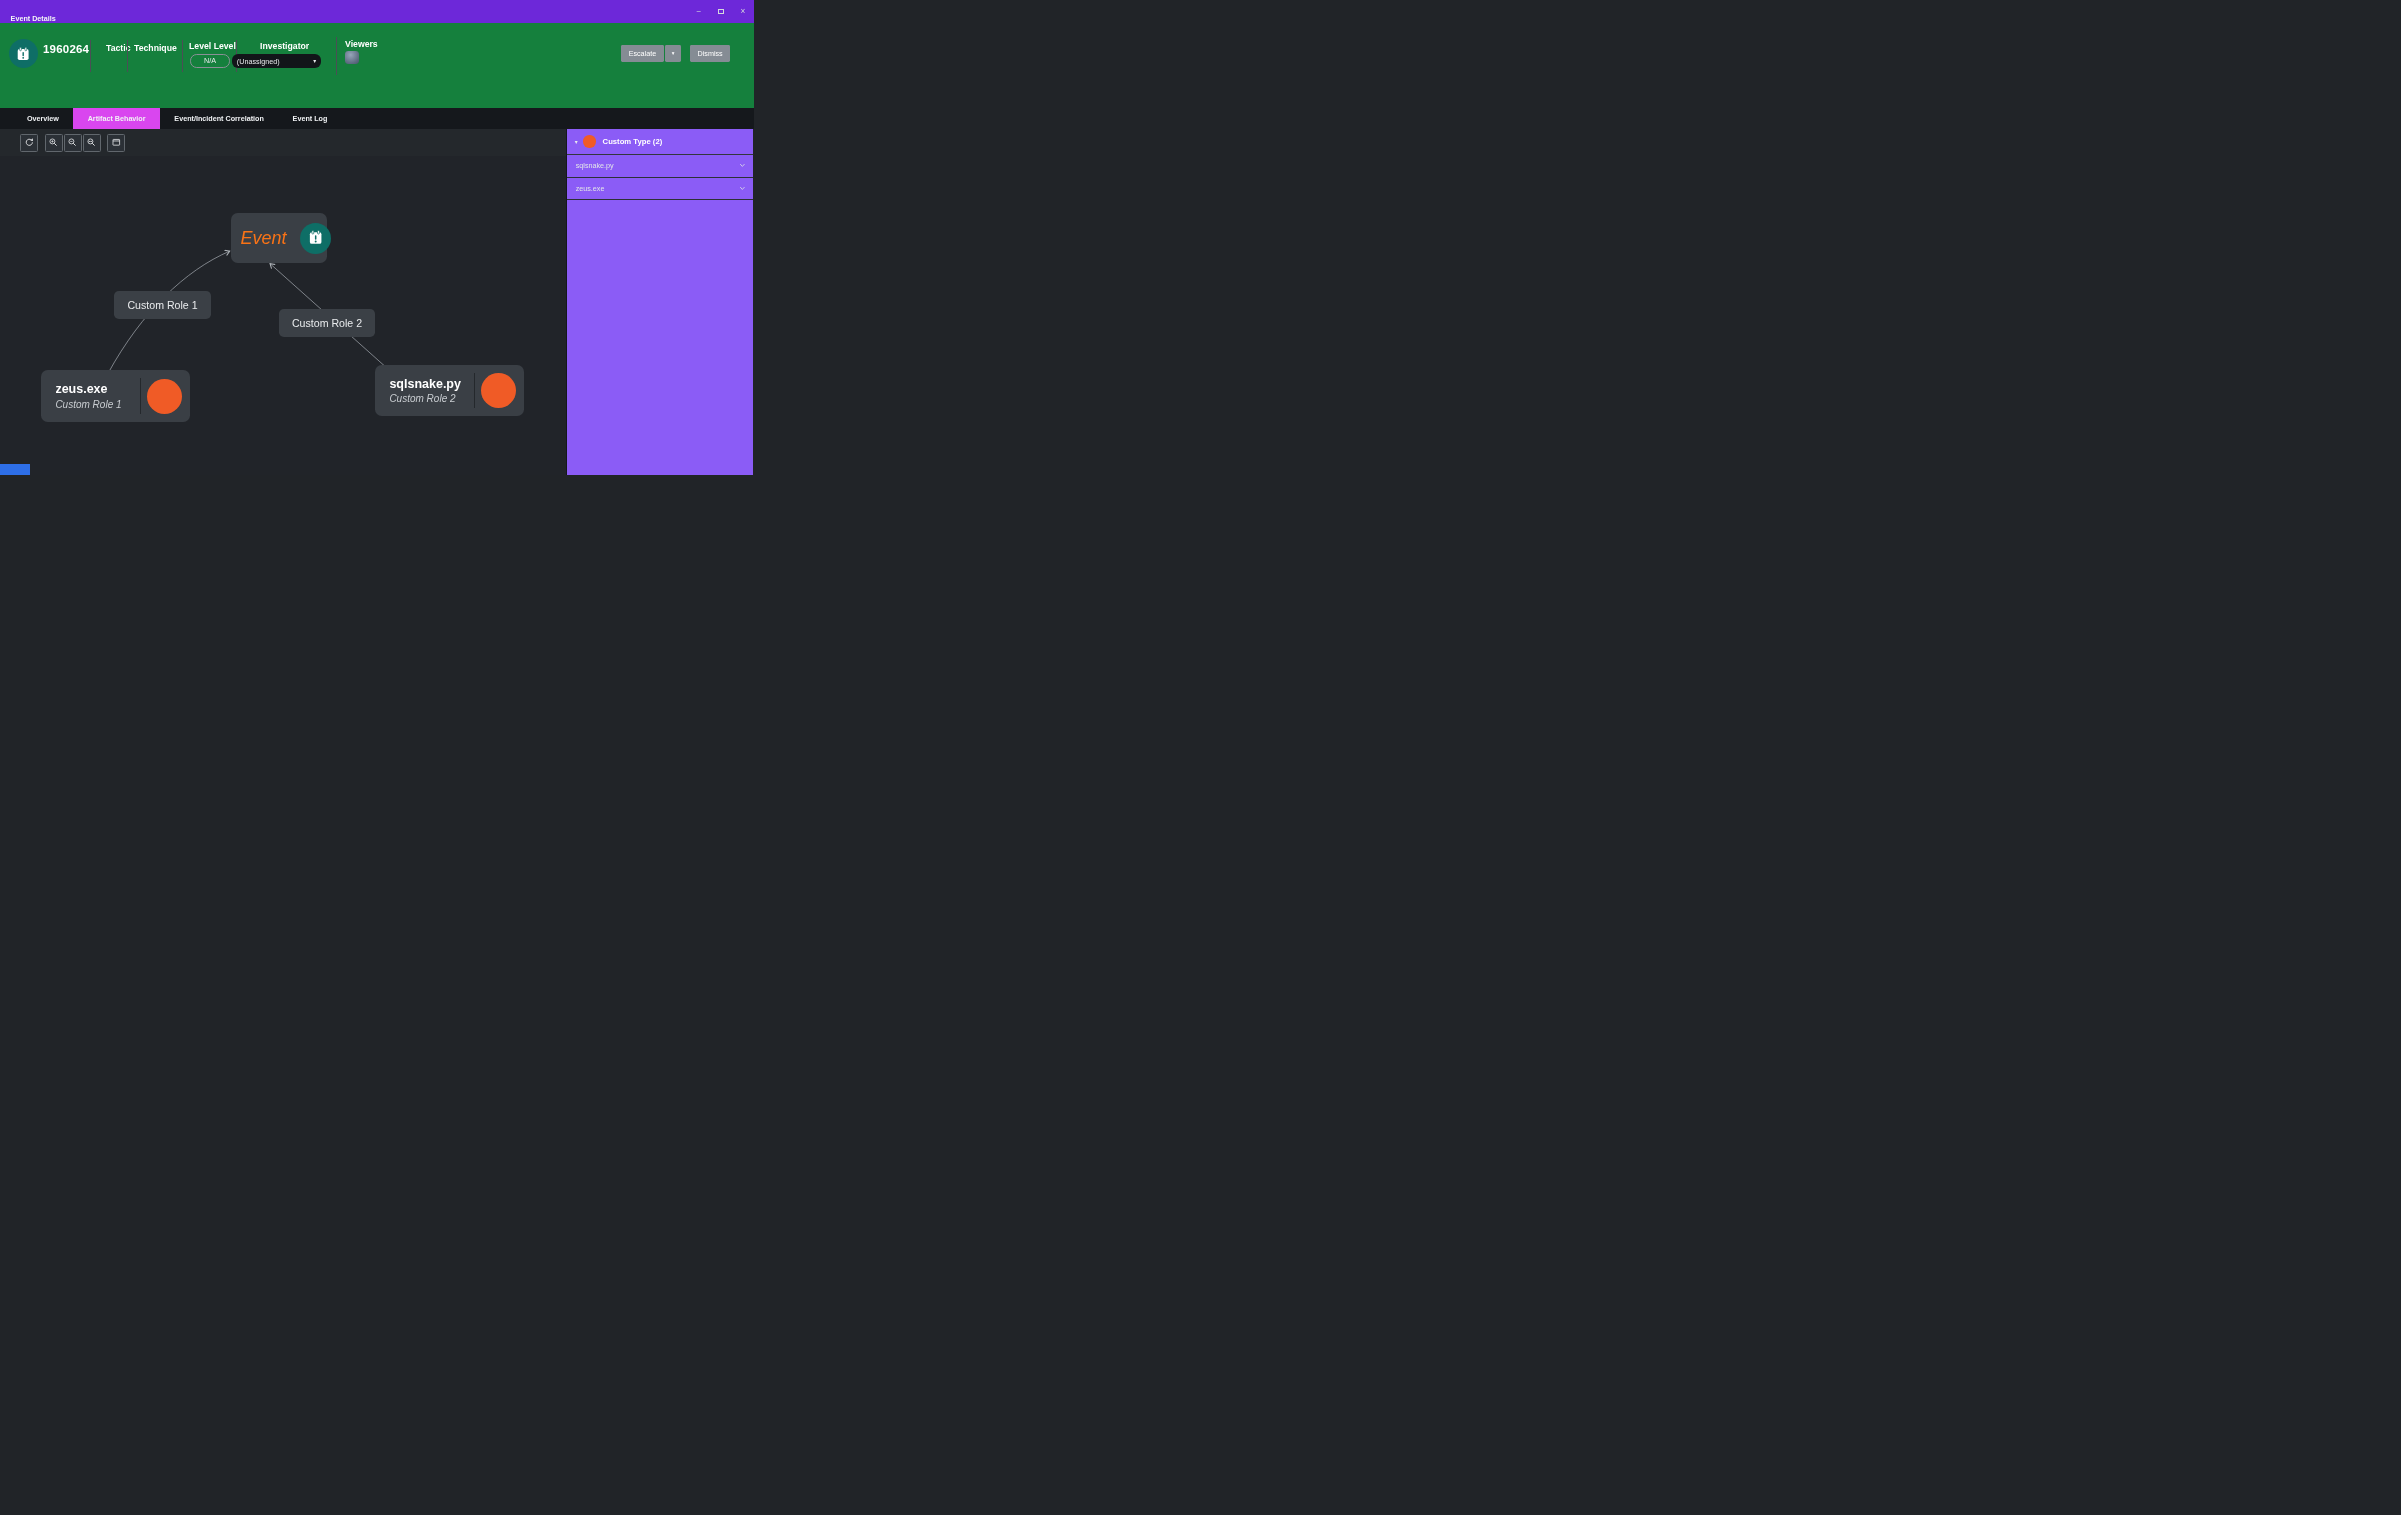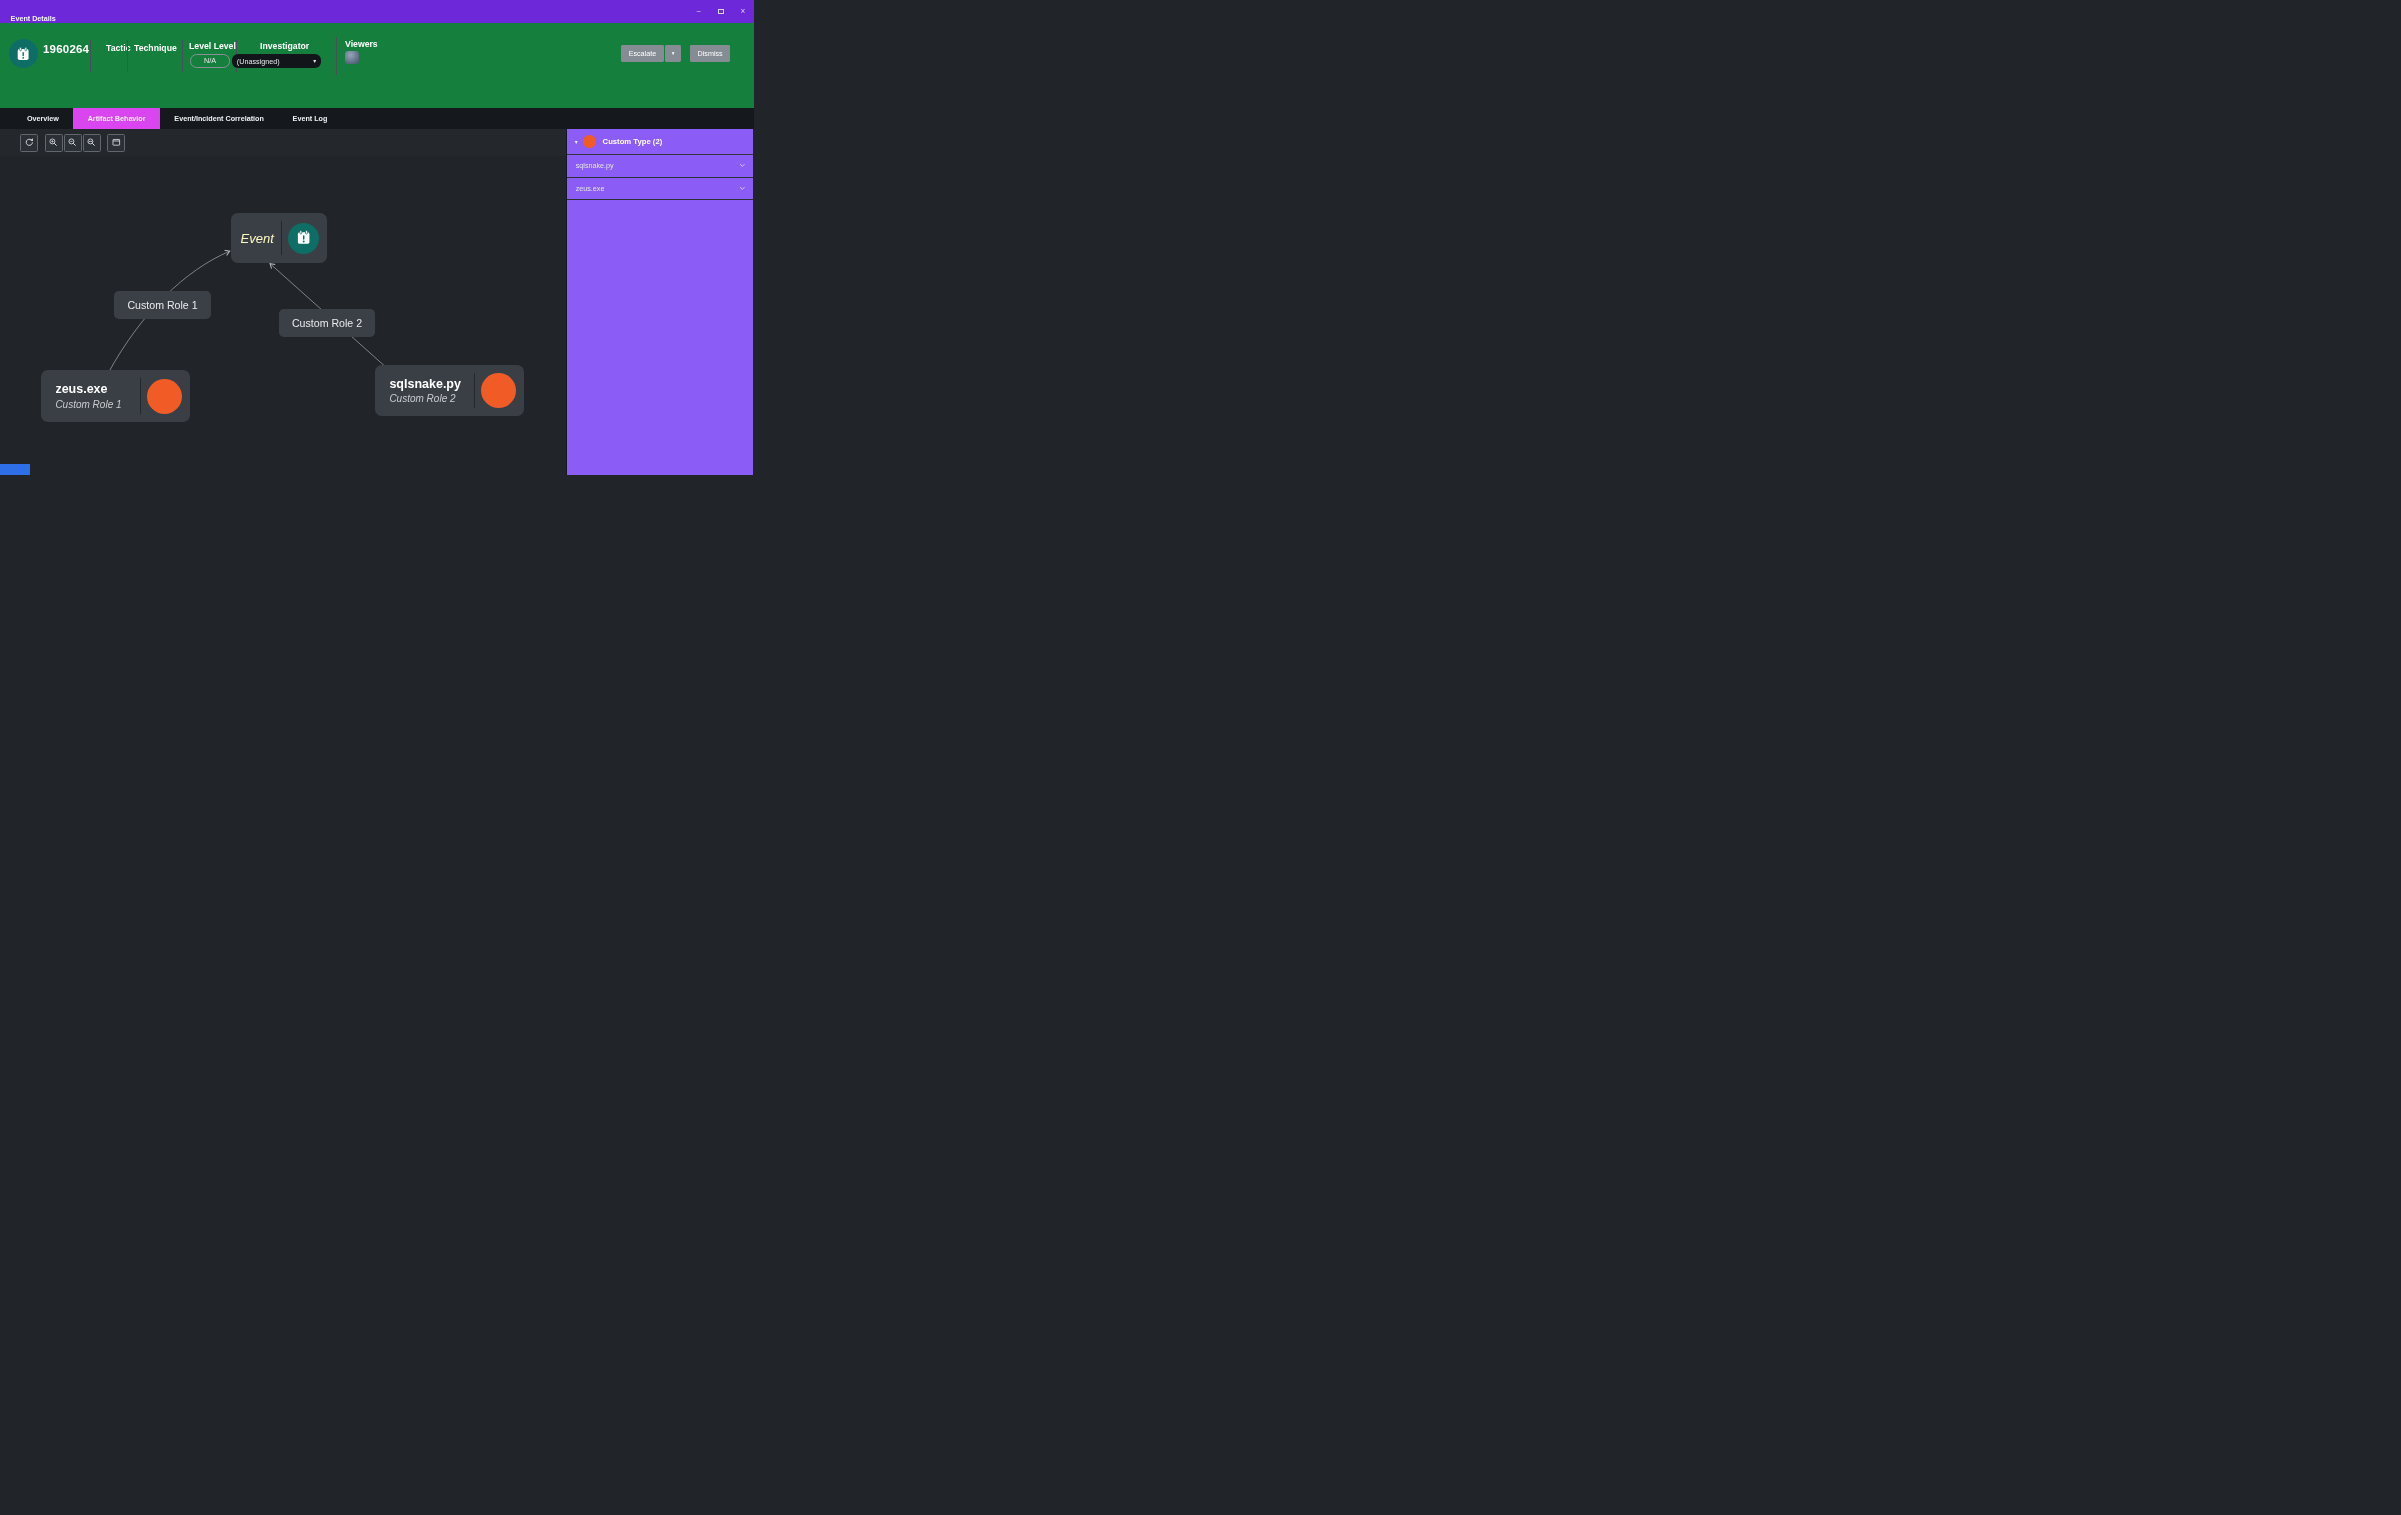--- a/index.html
+++ b/index.html
@@ -84,21 +84,21 @@
   .tool-btn + .tool-btn { margin-left: 1px; }
   .tool-btn.gap { margin-left: 6.7px; }
 
   .canvas {
     position: relative; flex: 1; background: #212429; overflow: hidden;
   }
   .edges { position: absolute; left: 0; top: 0; width: 100%; height: 100%; }
 
   .gnode { position: absolute; background: #3a3f45; border-radius: 6.7px; display: flex; align-items: center; cursor: default; }
   .event-node { left: 231px; top: 57px; width: 96px; height: 50px; padding: 0 6.7px 0 9.6px; }
-  .event-node .nlabel { font-style: italic; font-size: 13px; color: #fef9c3; }
+  .event-node .nlabel { font-style: italic; font-size: 18px; color: #f97316; }
   .node-div { width: 0.5px; align-self: stretch; background: #24282c; margin: 7.7px 6.7px; }
   .event-node .node-circle {
     width: 31px; height: 31px; border-radius: 50%; background: #0e6e66;
     display: flex; align-items: center; justify-content: center; flex: none;
   }
   .artifact-node { padding: 0 7.7px 0 14.4px; }
   .artifact-node .ntext { flex: 1; min-width: 0; }
   .artifact-node .nname { font-size: 12.5px; font-weight: 700; color: #fff; }
   .artifact-node .nrole { font-size: 10px; font-style: italic; color: #c9cdd1; margin-top: 2.4px; }
   .orange-circle { width: 35px; height: 35px; border-radius: 50%; background: #f05b26; flex: none; }

